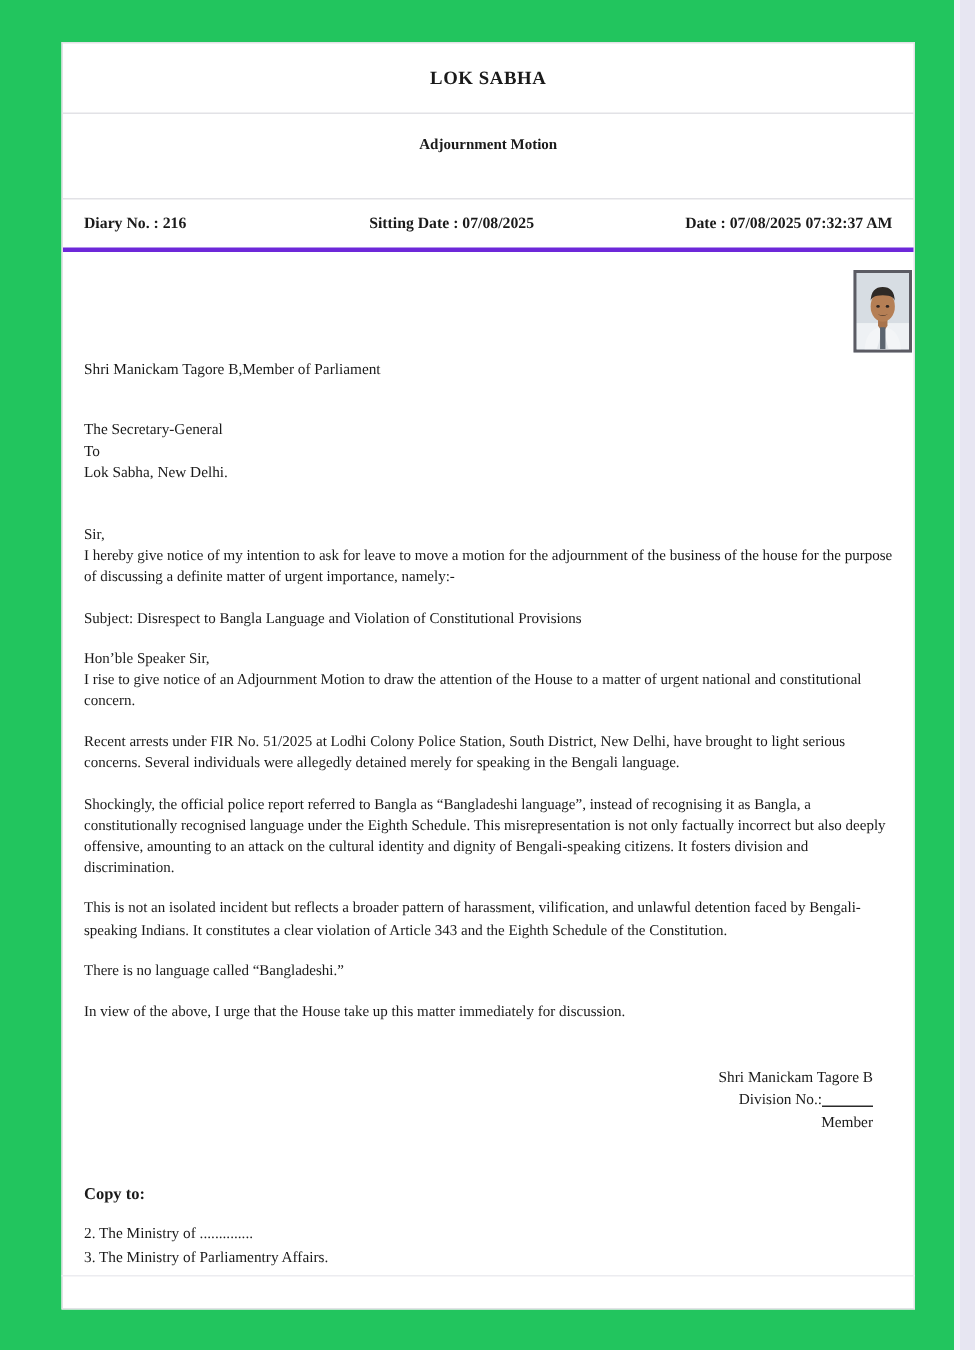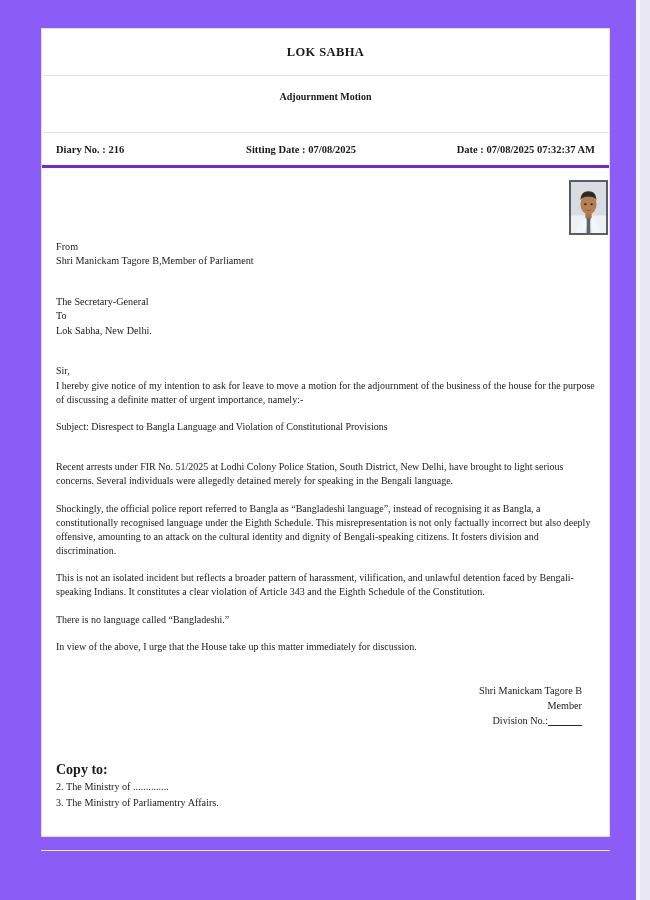--- a/index.html
+++ b/index.html
@@ -32,21 +32,21 @@
     width: 4px;
     height: 900px;
     background: #f4f4f9;
   }
   .page-wrap {
     position: absolute;
     left: 0;
     top: 0;
     width: 640px;
     height: 900px;
-    background: #8b5cf6;
+    background: #22c55e;
     box-sizing: border-box;
   }
   .doc-card {
     position: absolute;
     left: 41px;
     top: 28px;
     width: 569px;
     border: 1px solid #e2e2e6;
     background: #ffffff;
     box-sizing: border-box;
@@ -136,22 +136,22 @@
     border-bottom: 1px solid #2b2b2b;
     vertical-align: -2px;
   }
 
   
   .copyto {
     margin-top: 34px;
   }
   .copyto-title {
     font-weight: bold;
-    font-size: 14px;
-    margin-bottom: 1px;
+    font-size: 11px;
+    margin-bottom: 13px;
   }
   .copyto-item {
     font-size: 10.2px;
     line-height: 1.5;
   }
 </style>
 </head>
 <body>
 
 <div class="page-wrap">
@@ -182,21 +182,20 @@
           <ellipse cx="16" cy="24" rx="1.3" ry="1" fill="#2b2320"></ellipse>
           <ellipse cx="23" cy="24" rx="1.3" ry="1" fill="#2b2320"></ellipse>
           <path d="M15.5 29.5 Q19.5 31.3 23.5 29.5 Q19.5 32.5 15.5 29.5 Z" fill="#4a3528"></path>
           <rect x="17.5" y="39" width="4" height="16" fill="#5b646f"></rect>
         </svg>
       </div>
 
       <div class="spacer-lg"></div>
 
       <div>
-        <div class="addr-line">From</div>
         <div class="addr-line">Shri Manickam Tagore B,Member of Parliament</div>
       </div>
 
       <div class="spacer-md"></div>
 
       <div>
         <div class="addr-line">The Secretary-General</div>
         <div class="addr-line">To</div>
         <div class="addr-line">Lok Sabha, New Delhi.</div>
       </div>
@@ -207,20 +206,24 @@
         <div class="blk">Sir,</div>
         <div class="blk">I hereby give notice of my intention to ask for leave to move a motion for the adjournment of the business of the house for the purpose of discussing a definite matter of urgent importance, namely:-</div>
       </div>
 
       <div class="spacer-sm"></div>
 
       <div class="blk">Subject: Disrespect to Bangla Language and Violation of Constitutional Provisions</div>
 
       <div class="spacer-sm"></div>
 
+      <div>
+        <div class="blk">Hon’ble Speaker Sir,</div>
+        <div class="blk">I rise to give notice of an Adjournment Motion to draw the attention of the House to a matter of urgent national and constitutional concern.</div>
+      </div>
 
       <div class="spacer-sm"></div>
 
       <div class="blk">Recent arrests under FIR No. 51/2025 at Lodhi Colony Police Station, South District, New Delhi, have brought to light serious concerns. Several individuals were allegedly detained merely for speaking in the Bengali language.</div>
 
       <div class="spacer-sm"></div>
 
       <div class="blk">Shockingly, the official police report referred to Bangla as “Bangladeshi language”, instead of recognising it as Bangla, a constitutionally recognised language under the Eighth Schedule. This misrepresentation is not only factually incorrect but also deeply offensive, amounting to an attack on the cultural identity and dignity of Bengali-speaking citizens. It fosters division and discrimination.</div>
 
       <div class="spacer-sm"></div>
@@ -230,22 +233,22 @@
       <div class="spacer-sm"></div>
 
       <div class="blk">There is no language called “Bangladeshi.”</div>
 
       <div class="spacer-sm"></div>
 
       <div class="blk">In view of the above, I urge that the House take up this matter immediately for discussion.</div>
 
       <div class="signoff">
         <div>Shri Manickam Tagore B</div>
+        <div><span>Division No.:</span><span class="division-blank"></span></div>
         <div>Member</div>
-        <div><span>Division No.:</span><span class="division-blank"></span></div>
       </div>
 
       <div class="copyto">
         <div class="copyto-title">Copy to:</div>
         <div class="copyto-item">2. The Ministry of ..............</div>
         <div class="copyto-item">3. The Ministry of Parliamentry Affairs.</div>
       </div>
 
     </div>
   </div>

